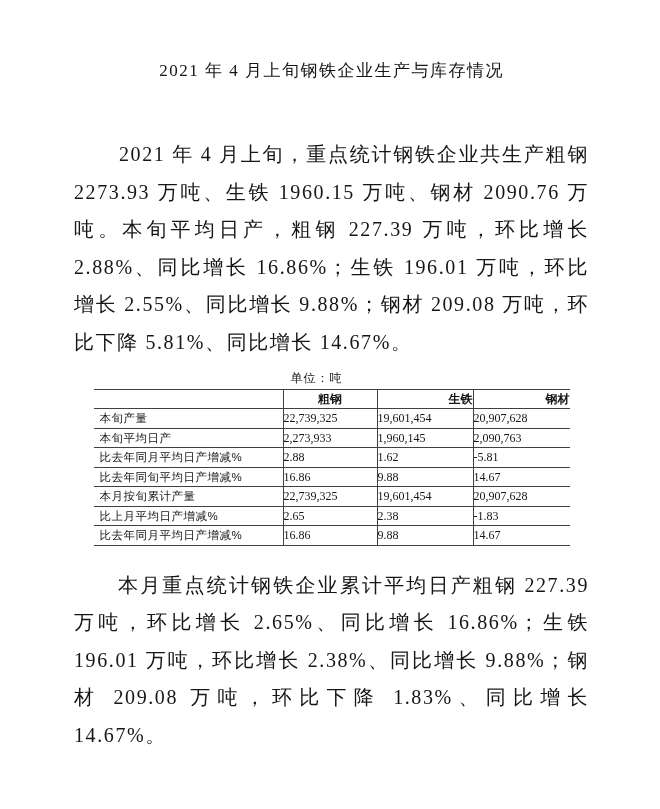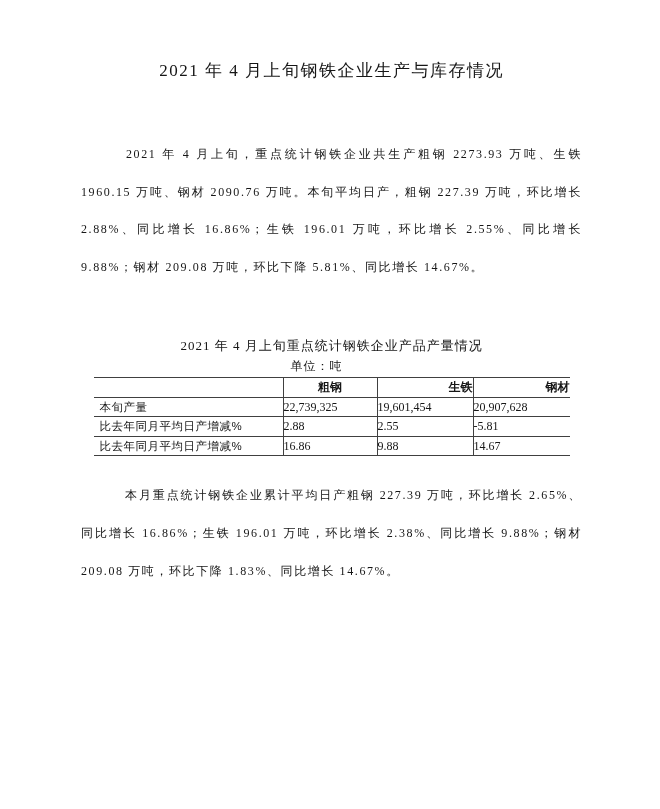--- a/index.html
+++ b/index.html
@@ -22,22 +22,22 @@
   }
   .doc-title {
     margin: 0;
     font-size: 17px;
     font-weight: 400;
     text-align: center;
     letter-spacing: 1.5px;
     line-height: 27px;
   }
   .para {
-    margin: 15px;
-    font-size: 12px;
+    margin: 8px;
+    font-size: 20px;
     line-height: 37.6px;
     letter-spacing: 1.6px;
     text-align: justify;
   }
   .p1 { margin-top: 52px; text-indent: 45px; }
   .p2 { margin-top: 21px; text-indent: 44px; }
   .table-caption {
     margin-top: 51px;
     text-align: center;
     font-size: 13px;
@@ -96,43 +96,66 @@
 </head>
 <body>
 
 <div class="page">
 
   <h1 class="doc-title">2021 年 4 月上旬钢铁企业生产与库存情况</h1>
 
   <p class="para p1">2021 年 4 月上旬，重点统计钢铁企业共生产粗钢 2273.93 万吨、生铁 1960.15 万吨、钢材 2090.76 万吨。本旬平均日产，粗钢 227.39 万吨，环比增长 2.88%、同比增长 16.86%；生铁 196.01 万吨，环比增长 2.55%、同比增长 9.88%；钢材 209.08 万吨，环比下降 5.81%、同比增长 14.67%。</p>
 
   <div class="table-section">
-    <div class="table-caption">2021 年 4 月上旬重点统计钢铁企业产品产量情况</div>
     <div class="unit-label">单位：吨</div>
     <table class="prod-table">
       <thead>
         <tr id="thead-row">
             <th></th>
             <th>粗钢</th>
             <th>生铁</th>
             <th>钢材</th>
           </tr>
       </thead>
       <tbody id="tbody-rows">
           <tr>
             <td class="row-label">本旬产量</td>
             <td class="row-value">22,739,325</td>
             <td class="row-value">19,601,454</td>
             <td class="row-value">20,907,628</td>
           </tr>
           <tr>
+            <td class="row-label">本旬平均日产</td>
+            <td class="row-value">2,273,933</td>
+            <td class="row-value">1,960,145</td>
+            <td class="row-value">2,090,763</td>
+          </tr>
+          <tr>
             <td class="row-label">比去年同月平均日产增减%</td>
             <td class="row-value">2.88</td>
-            <td class="row-value">2.55</td>
+            <td class="row-value">1.62</td>
             <td class="row-value">-5.81</td>
+          </tr>
+          <tr>
+            <td class="row-label">比去年同旬平均日产增减%</td>
+            <td class="row-value">16.86</td>
+            <td class="row-value">9.88</td>
+            <td class="row-value">14.67</td>
+          </tr>
+          <tr>
+            <td class="row-label">本月按旬累计产量</td>
+            <td class="row-value">22,739,325</td>
+            <td class="row-value">19,601,454</td>
+            <td class="row-value">20,907,628</td>
+          </tr>
+          <tr>
+            <td class="row-label">比上月平均日产增减%</td>
+            <td class="row-value">2.65</td>
+            <td class="row-value">2.38</td>
+            <td class="row-value">-1.83</td>
           </tr>
           <tr>
             <td class="row-label">比去年同月平均日产增减%</td>
             <td class="row-value">16.86</td>
             <td class="row-value">9.88</td>
             <td class="row-value">14.67</td>
           </tr>
         </tbody>
     </table>
   </div>

